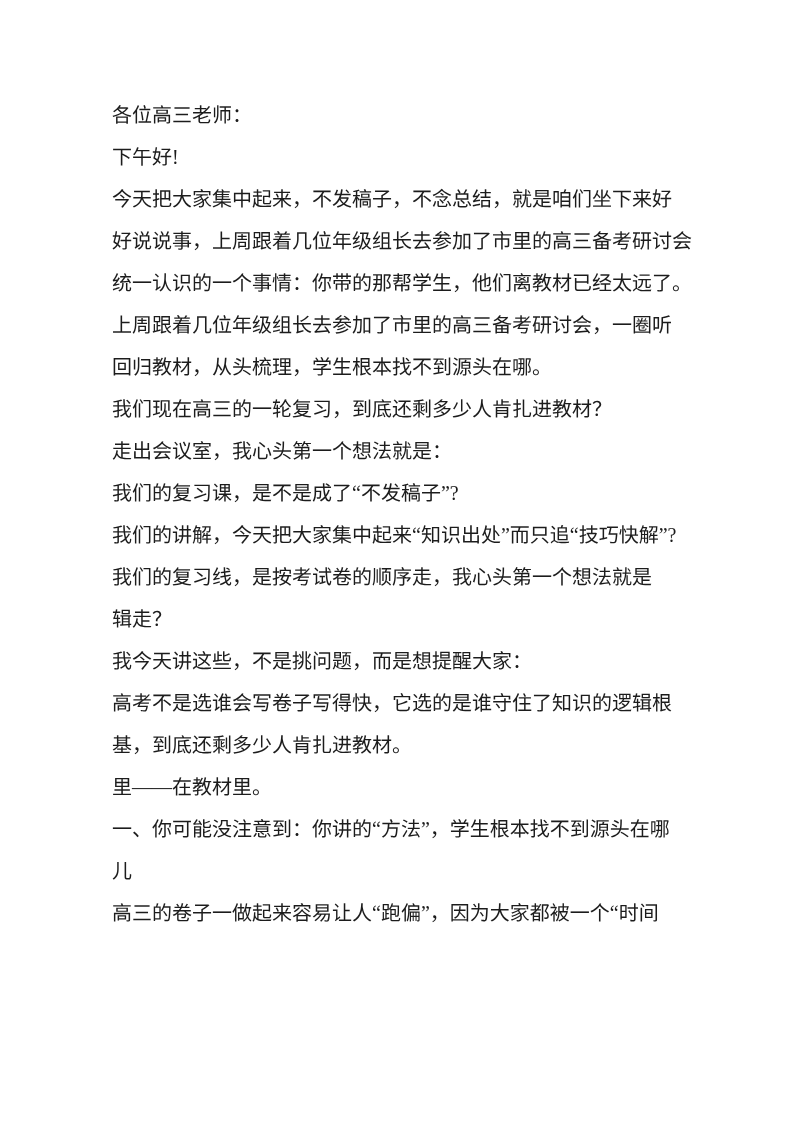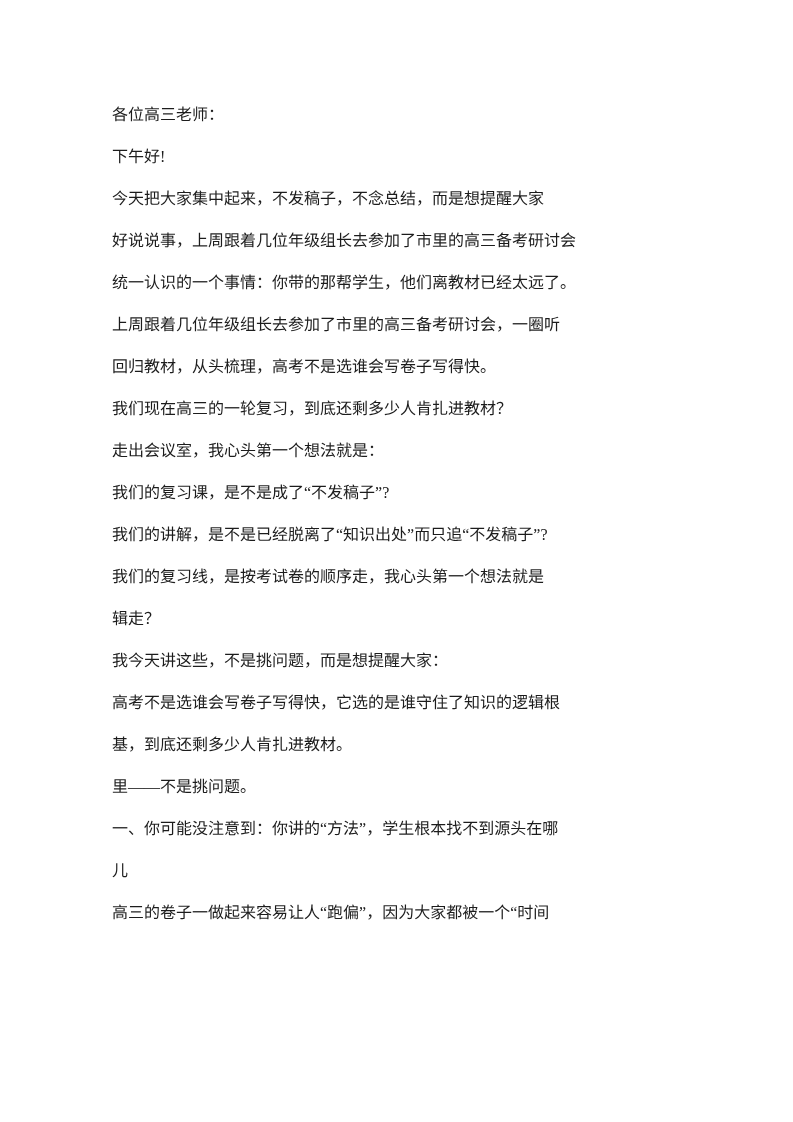--- a/index.html
+++ b/index.html
@@ -26,83 +26,83 @@
     width: 572px;
     color: #1c1c1c;
   }
   .doc-content p {
     margin: 0;
     padding: 0;
   }
   .text-line {
     height: 42px;
     line-height: 42px;
-    font-size: 16px;
+    font-size: 20px;
     letter-spacing: 0px;
     white-space: pre;
     text-align: left;
   }
 </style>
 </head>
 <body>
 
 <div class="doc-page">
   <div class="doc-content">
 
     <p>
       <span class="text-line" style="display:block">各位高三老师：</span>
     </p>
 
     <p>
       <span class="text-line" style="display:block">下午好!</span>
     </p>
 
     <p>
-      <span class="text-line" style="display:block">今天把大家集中起来，不发稿子，不念总结，而是想提醒大家</span>
+      <span class="text-line" style="display:block">今天把大家集中起来，不发稿子，不念总结，就是咱们坐下来好</span>
       <span class="text-line" style="display:block">好说说事，上周跟着几位年级组长去参加了市里的高三备考研讨会</span>
       <span class="text-line" style="display:block">统一认识的一个事情：你带的那帮学生，他们离教材已经太远了。</span>
     </p>
 
     <p>
       <span class="text-line" style="display:block">上周跟着几位年级组长去参加了市里的高三备考研讨会，一圈听</span>
-      <span class="text-line" style="display:block">回归教材，从头梳理，高考不是选谁会写卷子写得快。</span>
+      <span class="text-line" style="display:block">回归教材，从头梳理，学生根本找不到源头在哪。</span>
     </p>
 
     <p>
       <span class="text-line" style="display:block">我们现在高三的一轮复习，到底还剩多少人肯扎进教材？</span>
     </p>
 
     <p>
       <span class="text-line" style="display:block">走出会议室，我心头第一个想法就是：</span>
     </p>
 
     <p>
       <span class="text-line" style="display:block">我们的复习课，是不是成了“不发稿子”?</span>
     </p>
 
     <p>
-      <span class="text-line" style="display:block">我们的讲解，是不是已经脱离了“知识出处”而只追“不发稿子”?</span>
+      <span class="text-line" style="display:block">我们的讲解，今天把大家集中起来“知识出处”而只追“技巧快解”?</span>
     </p>
 
     <p>
       <span class="text-line" style="display:block">我们的复习线，是按考试卷的顺序走，我心头第一个想法就是</span>
       <span class="text-line" style="display:block">辑走？</span>
     </p>
 
     <p>
       <span class="text-line" style="display:block">我今天讲这些，不是挑问题，而是想提醒大家：</span>
     </p>
 
     <p>
       <span class="text-line" style="display:block">高考不是选谁会写卷子写得快，它选的是谁守住了知识的逻辑根</span>
       <span class="text-line" style="display:block">基，到底还剩多少人肯扎进教材。</span>
     </p>
 
     <p>
-      <span class="text-line" style="display:block">里——不是挑问题。</span>
+      <span class="text-line" style="display:block">里——在教材里。</span>
     </p>
 
     <p>
       <span class="text-line" style="display:block">一、你可能没注意到：你讲的“方法”，学生根本找不到源头在哪</span>
       <span class="text-line" style="display:block">儿</span>
     </p>
 
     <p>
       <span class="text-line" style="display:block">高三的卷子一做起来容易让人“跑偏”，因为大家都被一个“时间</span>
     </p>

